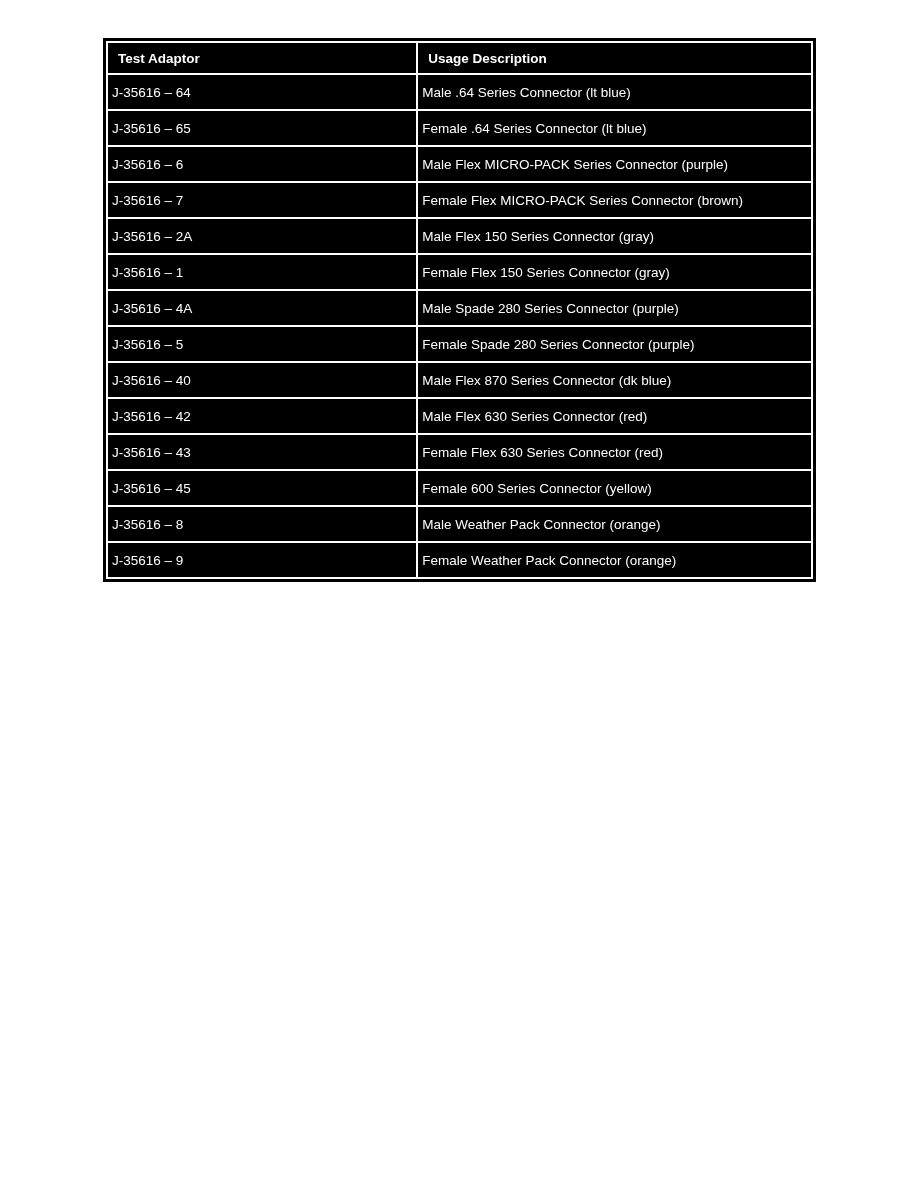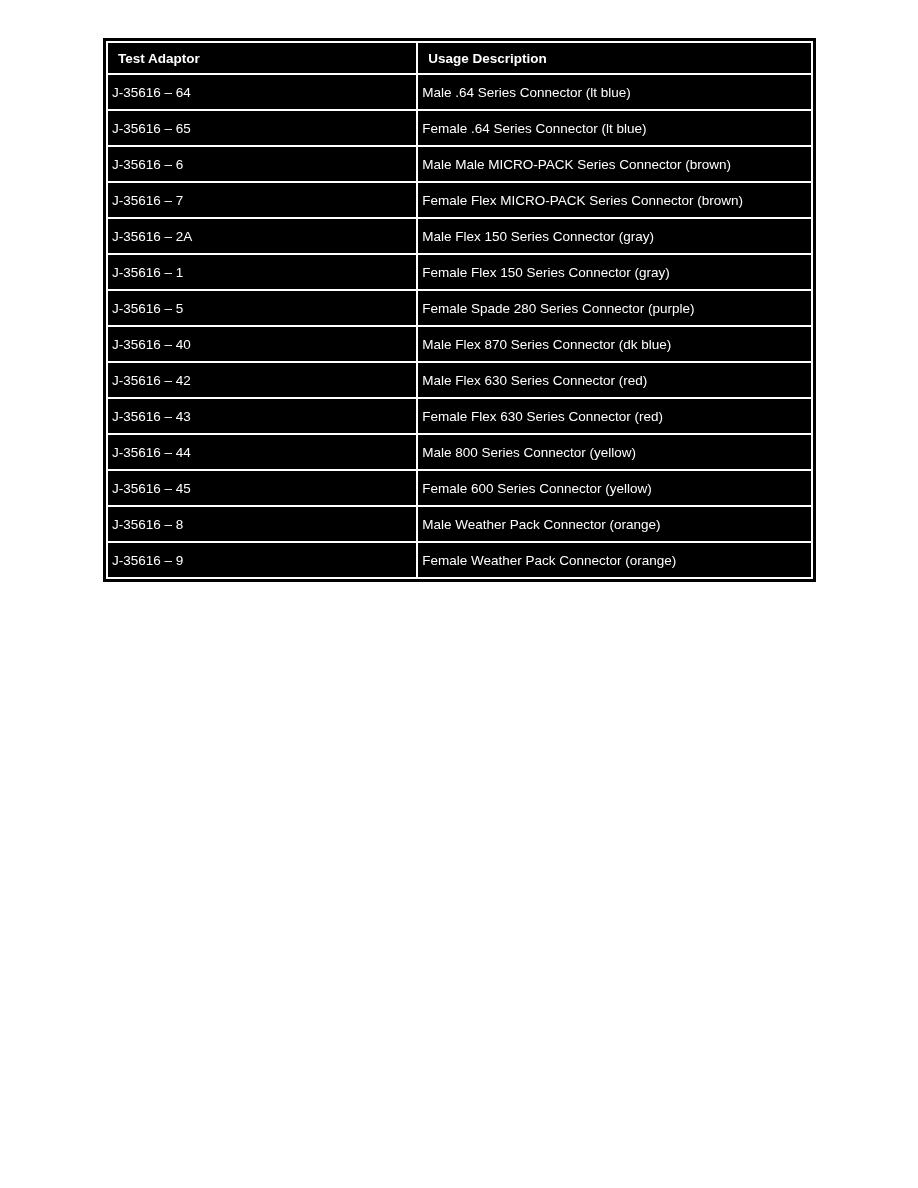--- a/index.html
+++ b/index.html
@@ -71,53 +71,53 @@
       <tr>
             <td>J-35616 – 64</td>
             <td>Male .64 Series Connector (lt blue)</td>
           </tr>
           <tr>
             <td>J-35616 – 65</td>
             <td>Female .64 Series Connector (lt blue)</td>
           </tr>
           <tr>
             <td>J-35616 – 6</td>
-            <td>Male Male MICRO-PACK Series Connector (brown)</td>
+            <td>Male Flex MICRO-PACK Series Connector (purple)</td>
           </tr>
           <tr>
             <td>J-35616 – 7</td>
             <td>Female Flex MICRO-PACK Series Connector (brown)</td>
           </tr>
           <tr>
             <td>J-35616 – 2A</td>
             <td>Male Flex 150 Series Connector (gray)</td>
           </tr>
           <tr>
             <td>J-35616 – 1</td>
             <td>Female Flex 150 Series Connector (gray)</td>
+          </tr>
+          <tr>
+            <td>J-35616 – 4A</td>
+            <td>Male Spade 280 Series Connector (purple)</td>
           </tr>
           <tr>
             <td>J-35616 – 5</td>
             <td>Female Spade 280 Series Connector (purple)</td>
           </tr>
           <tr>
             <td>J-35616 – 40</td>
             <td>Male Flex 870 Series Connector (dk blue)</td>
           </tr>
           <tr>
             <td>J-35616 – 42</td>
             <td>Male Flex 630 Series Connector (red)</td>
           </tr>
           <tr>
             <td>J-35616 – 43</td>
             <td>Female Flex 630 Series Connector (red)</td>
-          </tr>
-          <tr>
-            <td>J-35616 – 44</td>
-            <td>Male 800 Series Connector (yellow)</td>
           </tr>
           <tr>
             <td>J-35616 – 45</td>
             <td>Female 600 Series Connector (yellow)</td>
           </tr>
           <tr>
             <td>J-35616 – 8</td>
             <td>Male Weather Pack Connector (orange)</td>
           </tr>
           <tr>

